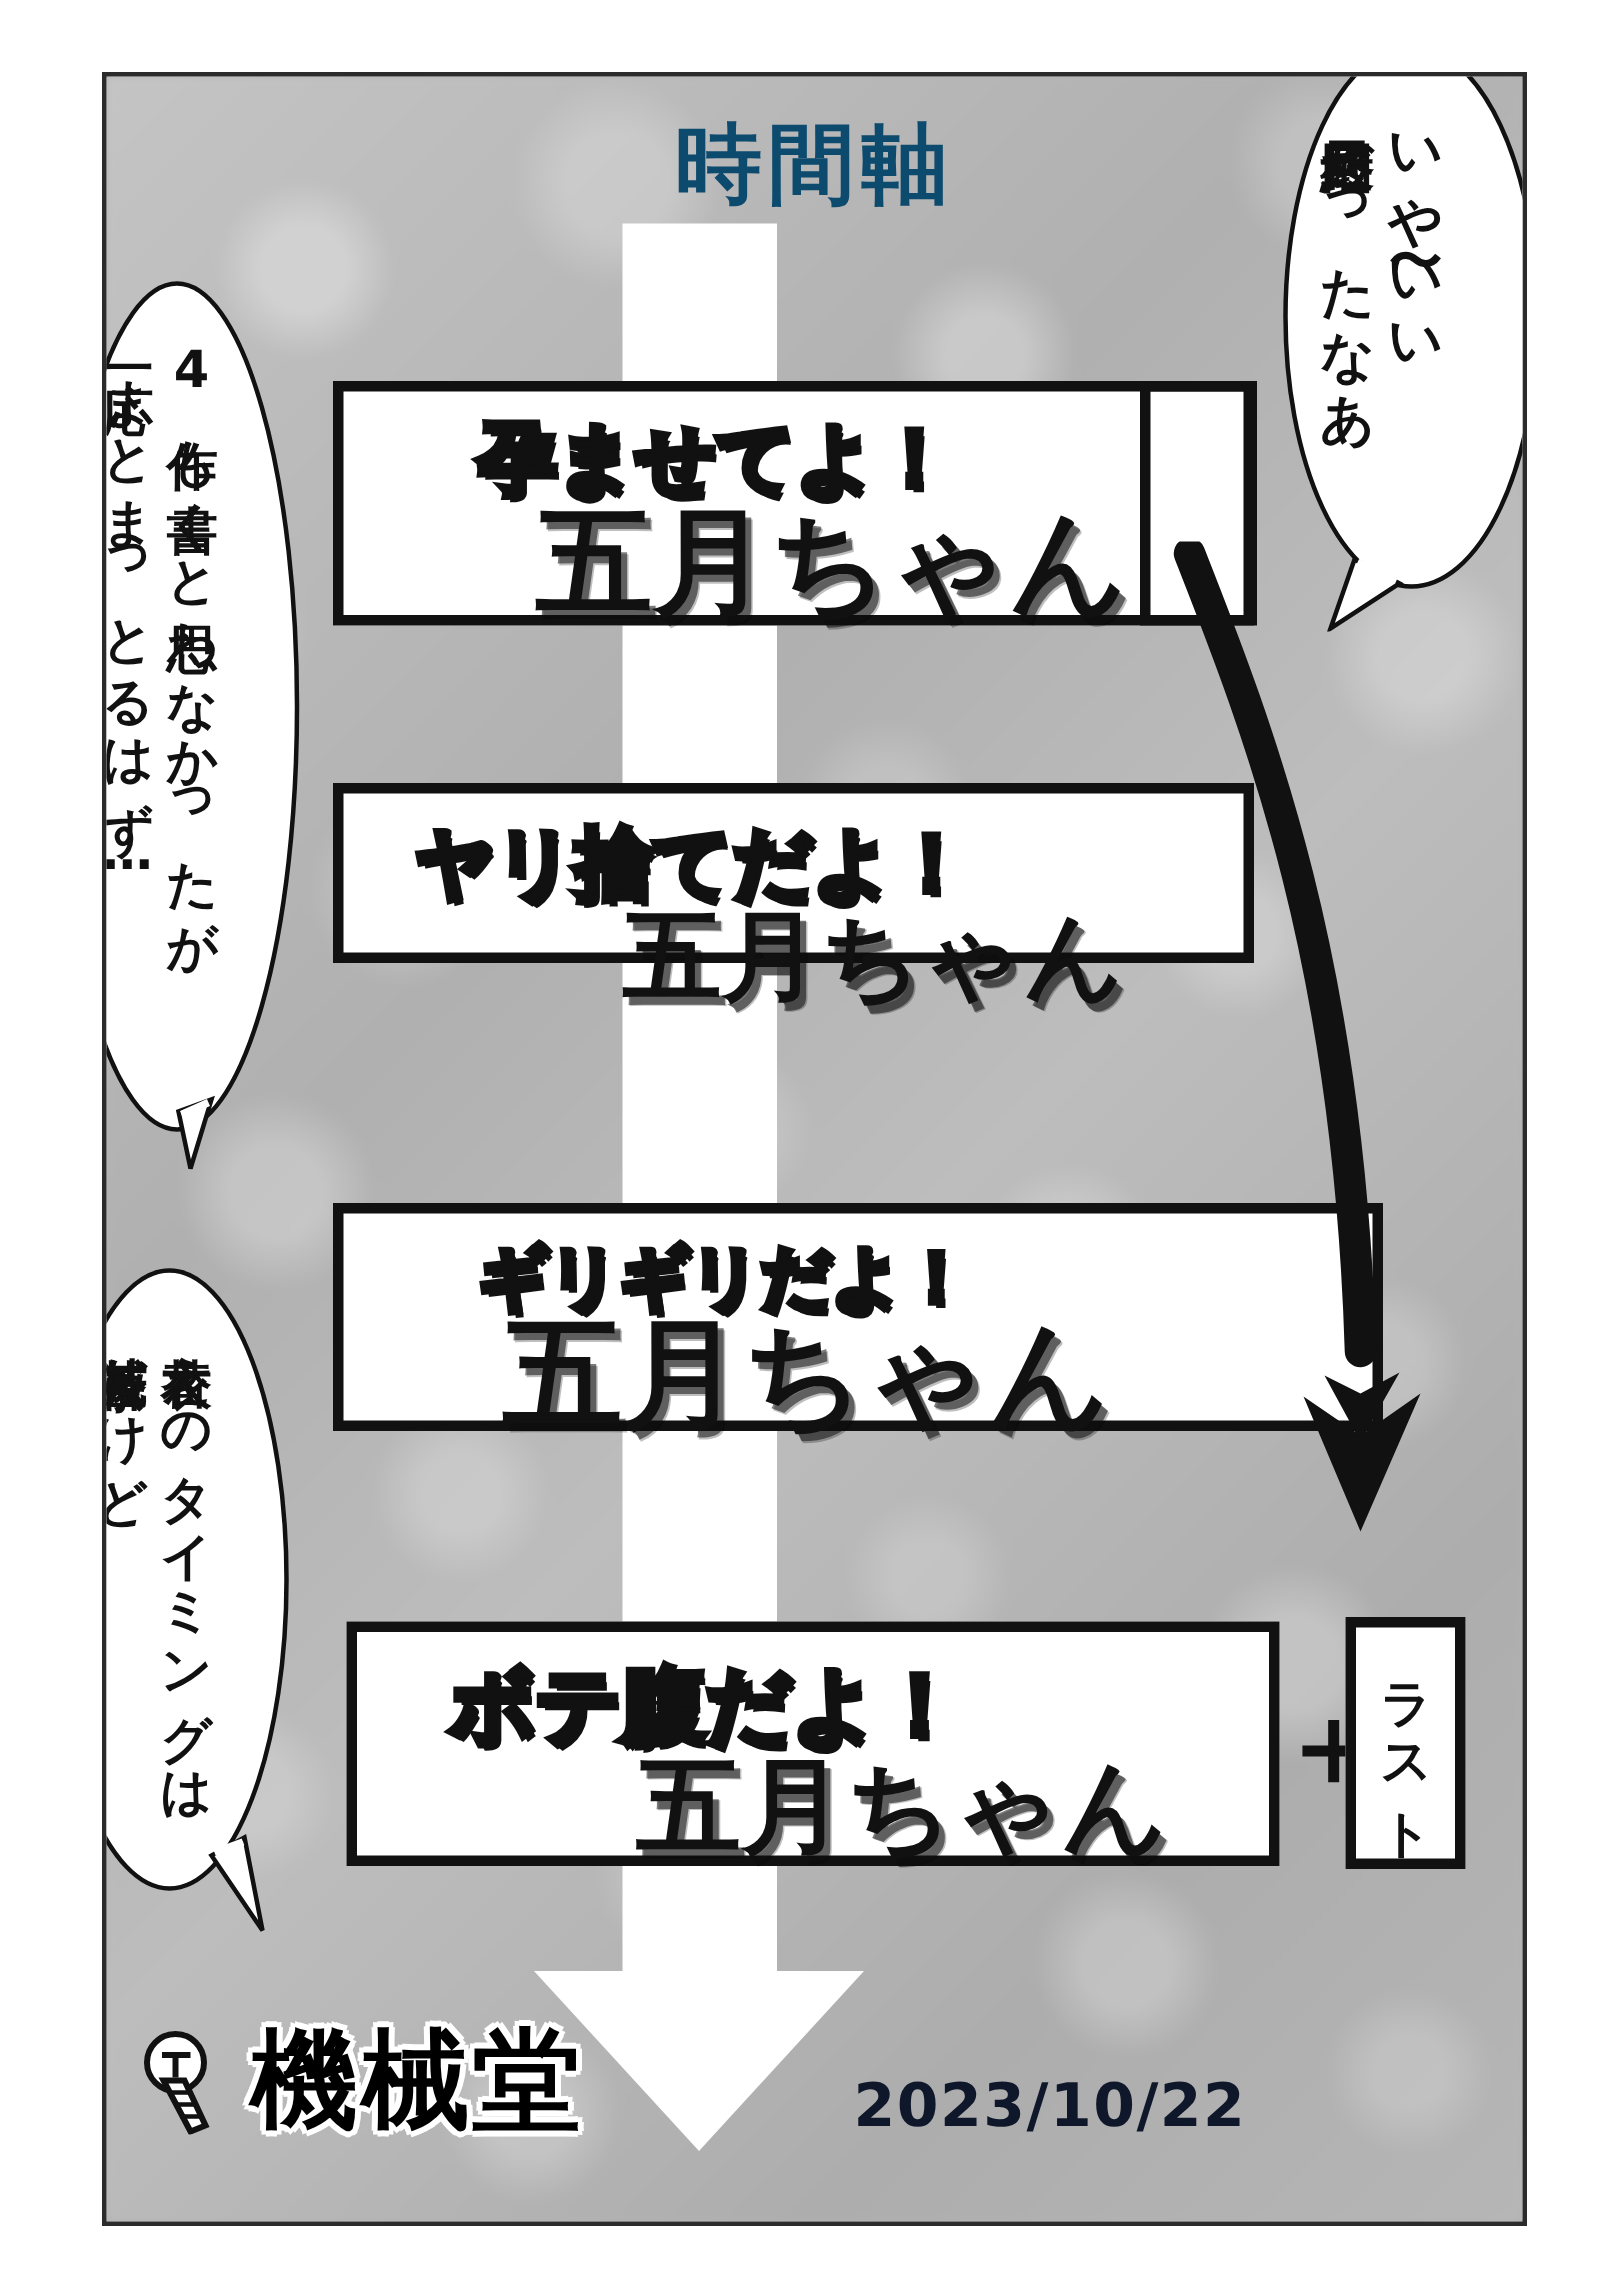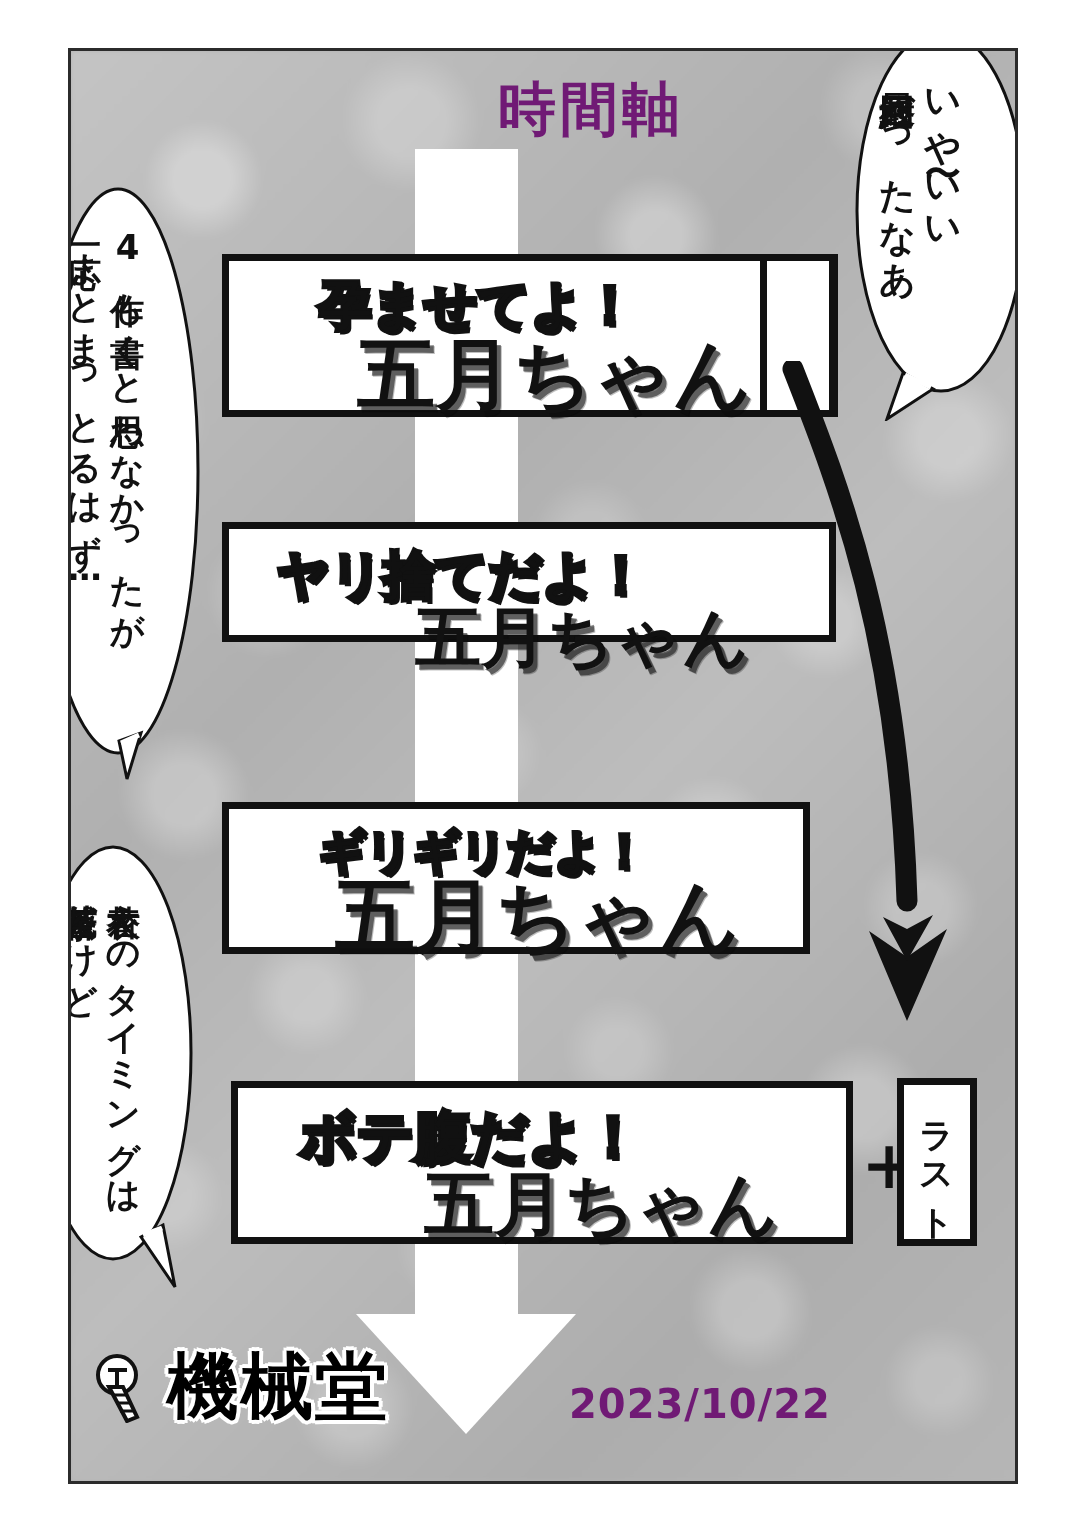--- a/index.html
+++ b/index.html
@@ -55,24 +55,23 @@
     width:0;height:0;
     border-left:110px solid transparent;
     border-right:110px solid transparent;
     border-top:120px solid #ffffff;
   }
 
   
   #title{
     position:absolute;left:0;top:20px;width:100%;
     text-align:center;
-    font-size:58px;font-weight:bold;color:#701a75;
+    font-size:58px;font-weight:bold;color:#0c4a6e;
     letter-spacing:4px;
     font-family:"DejaVu Sans","Liberation Sans",sans-serif;
-    margin-left:48px;
   }
 
   
   .banner{
     position:absolute;
     background:#ffffff;
     border:7px solid #111111;
     box-sizing:border-box;
     padding-left:44px;
   }
@@ -103,21 +102,21 @@
   }
   #b1l1{left:90px;top:10px;font-size:52px;}
   #b1l2{left:128px;top:62px;font-size:78px;}
 
   
   #banner2{left:151px;top:471px;width:614px;height:120px;text-align:right;}
   #b2l1{left:48px;top:12px;font-size:52px;}
   #b2l2{left:186px;top:64px;font-size:66px;}
 
   
-  #banner3{left:151px;top:751px;width:588px;height:152px;}
+  #banner3{left:151px;top:751px;width:700px;height:152px;}
   #b3l1{left:90px;top:12px;font-size:46px;}
   #b3l2{left:106px;top:54px;font-size:80px;}
 
   
   #banner4{left:160px;top:1030px;width:622px;height:163px;}
   #b4l1{left:62px;top:12px;font-size:56px;}
   #b4l2{left:186px;top:70px;font-size:70px;}
 
   
   #plus-sign{
@@ -166,21 +165,21 @@
   #logo{position:absolute;left:18px;top:1288px;display:flex;align-items:center;gap:6px;}
   #logo-icon{width:72px;height:72px;}
   #logo-text{
     font-size:72px;font-weight:bold;color:#000000;
     text-shadow:-3px -3px 0 #fff,3px -3px 0 #fff,-3px 3px 0 #fff,3px 3px 0 #fff,
                  0 -4px 0 #fff,0 4px 0 #fff,-4px 0 0 #fff,4px 0 0 #fff;
     letter-spacing:2px;
   }
   #date{
     position:absolute;left:498px;top:1330px;
-    font-size:40px;font-weight:bold;color:#701a75;letter-spacing:1px;
+    font-size:40px;font-weight:bold;color:#0f172a;letter-spacing:1px;
   }
 </style>
 </head>
 <body>
 
 <div id="page">
 
   <div id="bg"></div>
 
   <div id="flow-band"></div>

